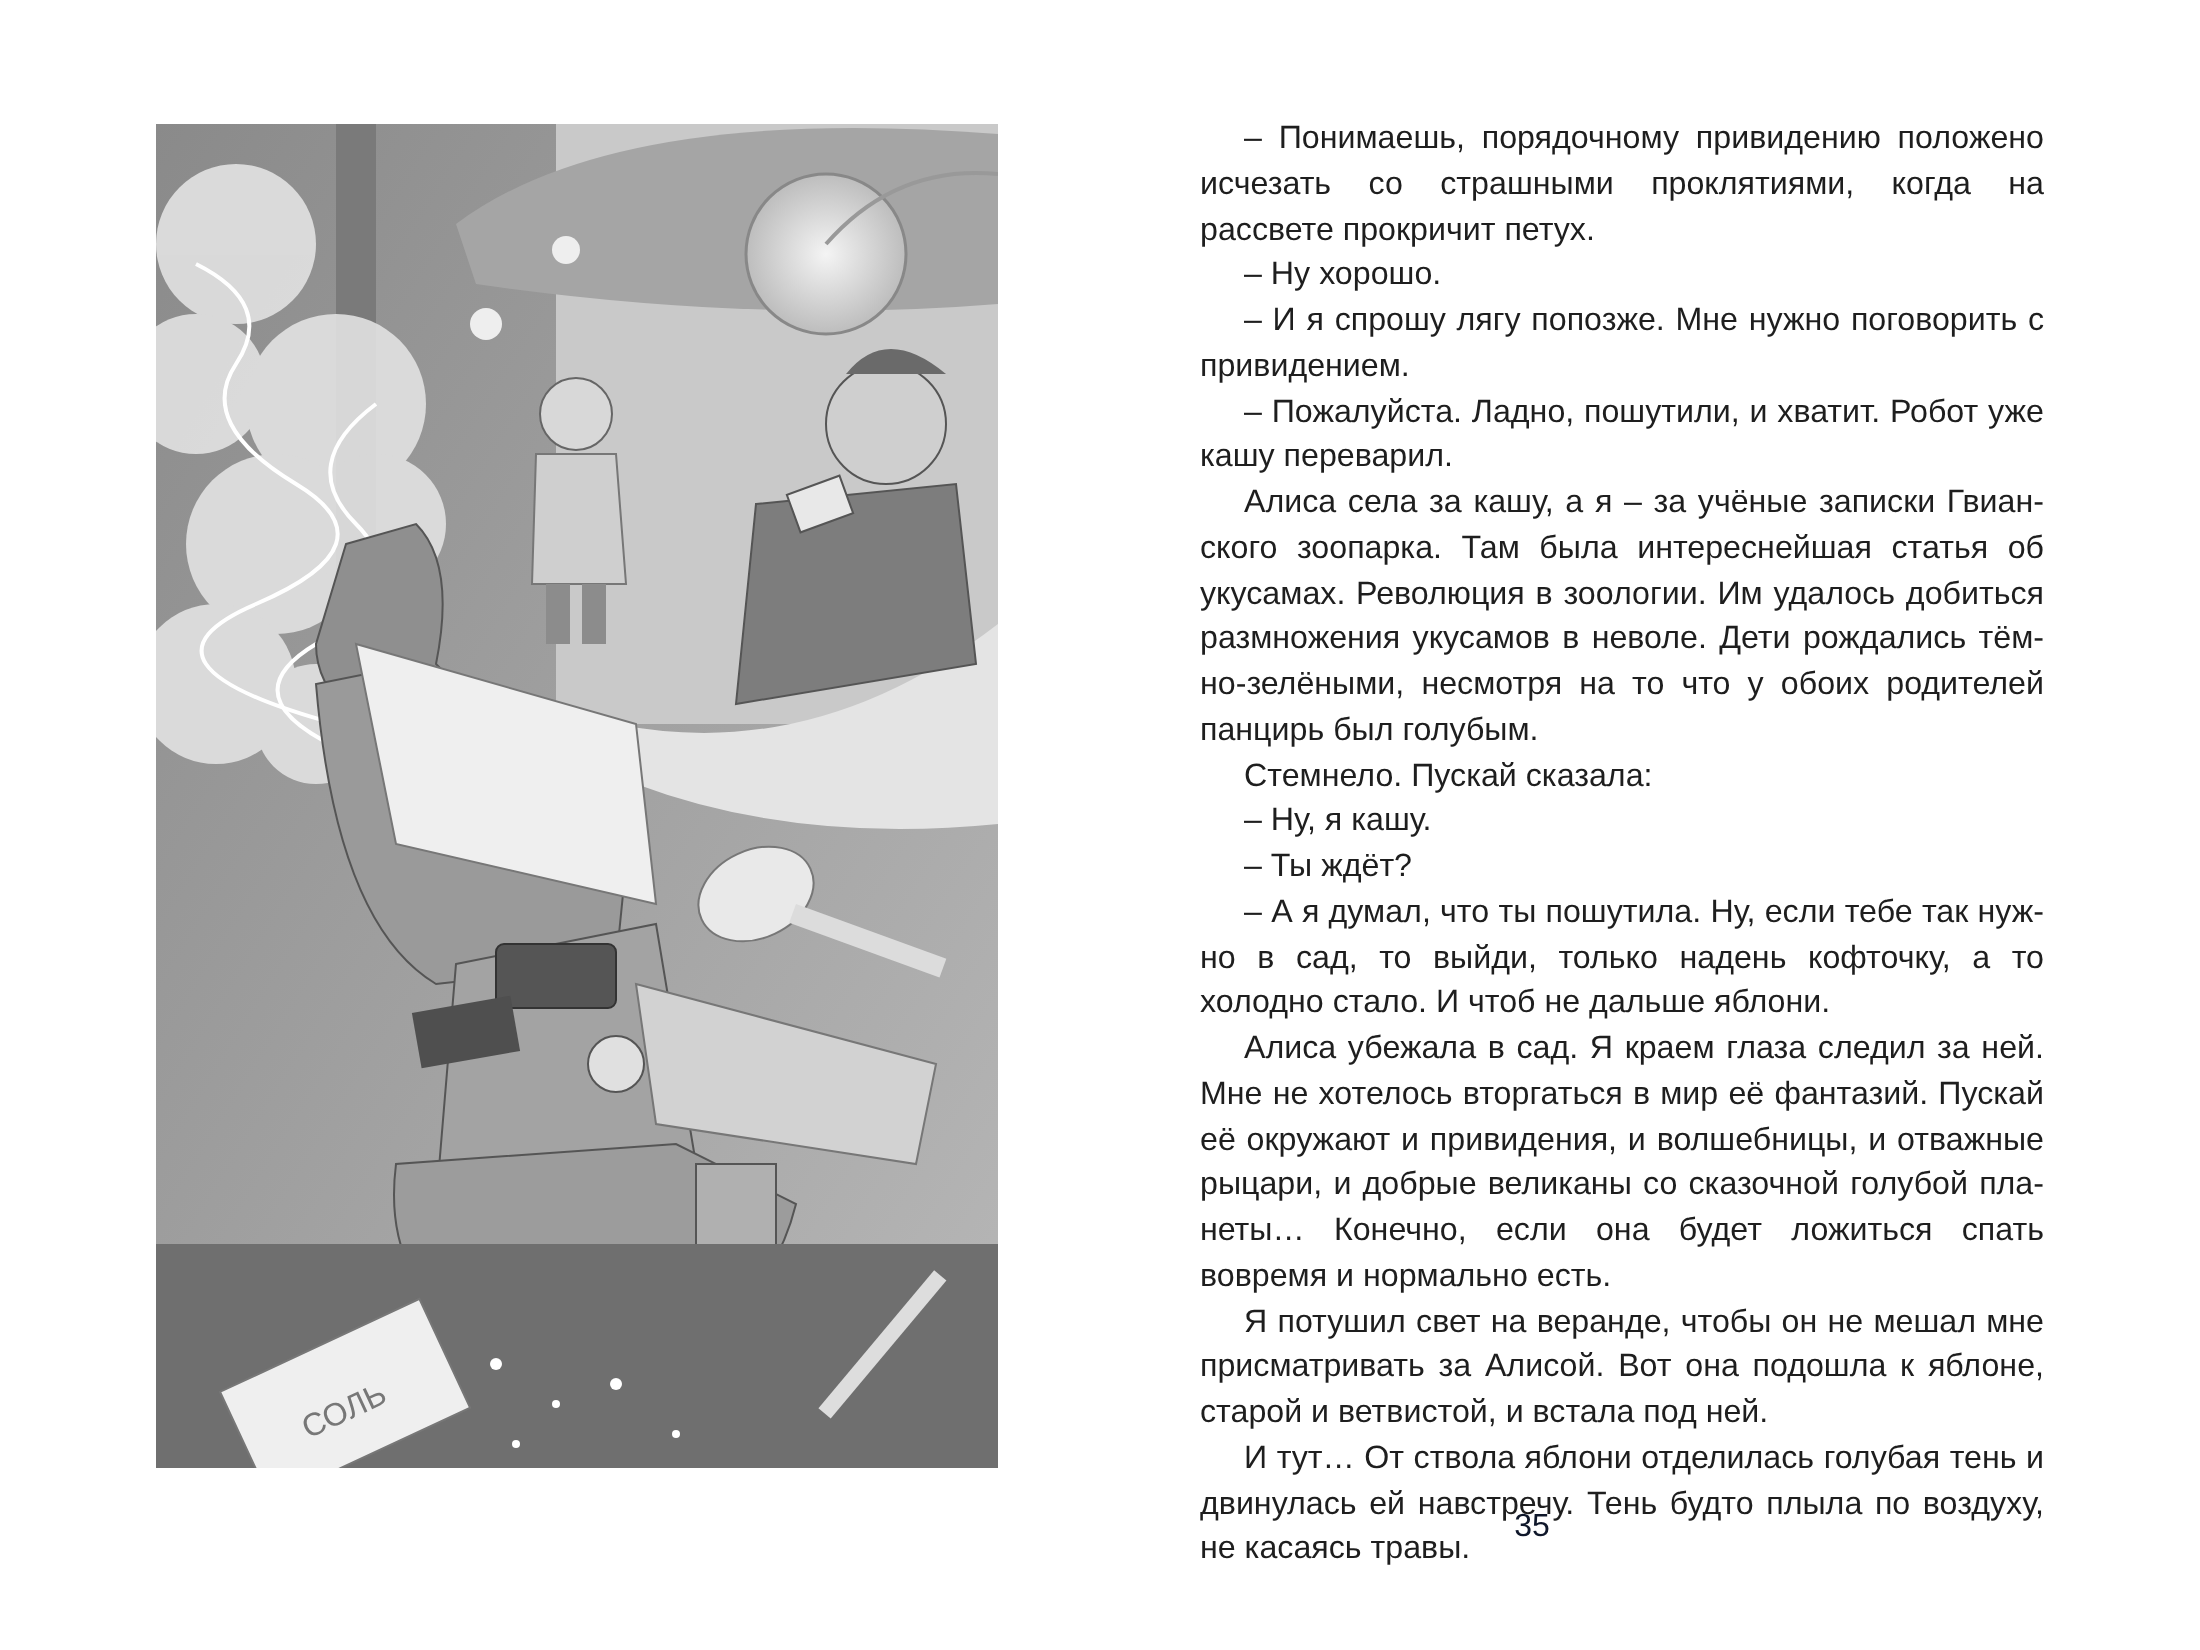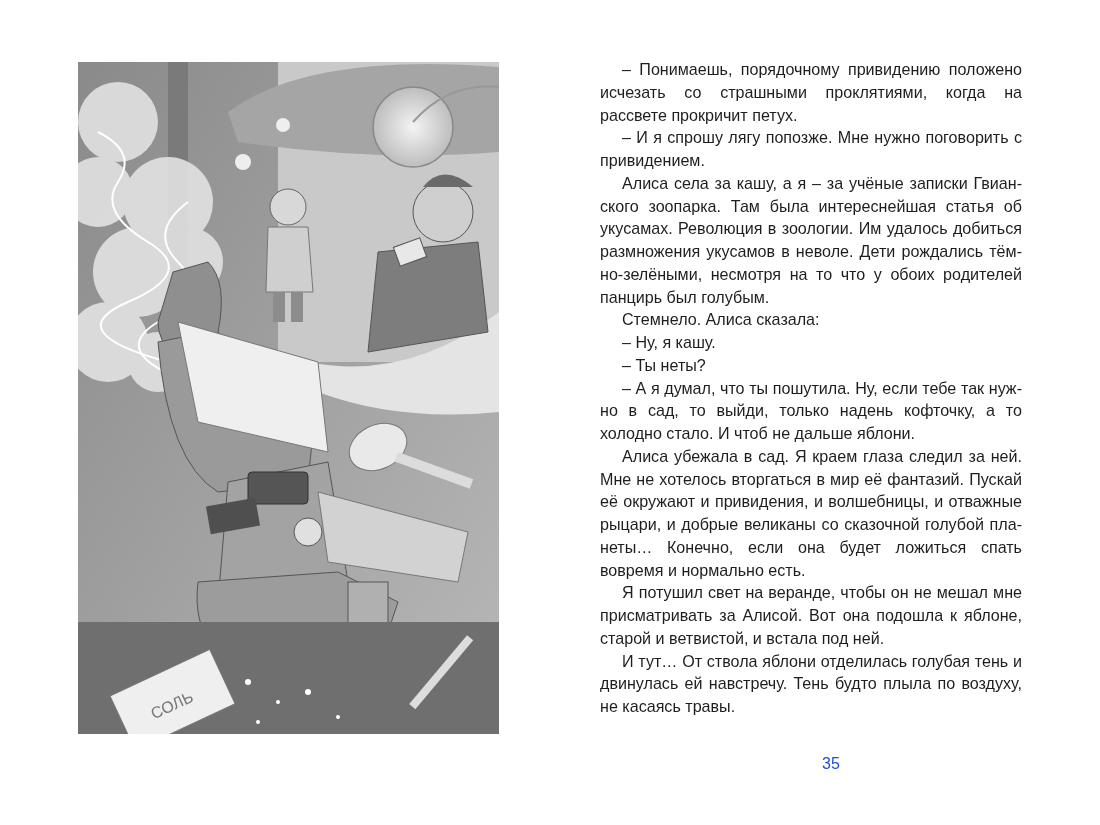--- a/index.html
+++ b/index.html
@@ -2,21 +2,21 @@
 <html><head>
 <meta charset="utf-8">
 <style>
   html, body { margin:0; padding:0; background:#ffffff; }
   body { width:1100px; height:825px; position:relative; overflow:hidden; font-family:"Liberation Sans", sans-serif; color:#1e1e1e; }
   .illustration { position:absolute; left:78px; top:62px; width:421px; height:672px; overflow:hidden; background:#9a9a9a; }
   .illustration svg { display:block; width:100%; height:100%; }
   .text-col { position:absolute; left:600px; top:58px; width:422px; font-size:16.1px; line-height:22.75px; }
   .para { margin:0; text-align:justify; text-align-last:left; hyphens:manual; }
   .para.indent { text-indent:22px; }
-  .page-number { position:absolute; left:822px; top:755px; width:40px; text-align:left; font-size:16px; color:#1d4ed8; }
+  .page-number { position:absolute; left:746px; top:755px; width:40px; text-align:center; font-size:16px; color:#0f172a; }
 </style>
 </head>
 <body>
 
 <div class="illustration">
   <svg viewBox="0 0 421 672" preserveAspectRatio="none">
     <defs>
       <radialGradient id="glow" cx="50%" cy="50%" r="50%">
         <stop offset="0%" stop-color="#f4f4f4"></stop>
         <stop offset="100%" stop-color="#bdbdbd"></stop>
@@ -90,25 +90,27 @@
         <circle cx="260" cy="655" r="2"></circle>
       <circle cx="180" cy="660" r="2"></circle>
     </g>
 
     <rect x="320" y="610" width="90" height="8" fill="#dddddd" transform="rotate(-50 360 614)"></rect>
   </svg>
 </div>
 
 <div class="text-col">
   <p class="para indent">– Понимаешь, порядочному привидению положено исчезать со страшными проклятиями, когда на рассвете прокричит петух.</p>
+  <p class="para indent">– Ну хорошо.</p>
   <p class="para indent">– И я спрошу лягу попозже. Мне нужно поговорить с привидением.</p>
+  <p class="para indent">– Пожалуйста. Ладно, пошутили, и хватит. Робот уже кашу переварил.</p>
   <p class="para indent">Алиса села за кашу, а я – за учёные записки Гвиан­ского зоопарка. Там была интереснейшая статья об уку­самах. Революция в зоологии. Им удалось добиться размножения укусамов в неволе. Дети рождались тём­но-зелёными, несмотря на то что у обоих родителей пан­цирь был голубым.</p>
-  <p class="para indent">Стемнело. Алиса сказала:</p>
+  <p class="para indent">Стемнело. Пускай сказала:</p>
   <p class="para indent">– Ну, я кашу.</p>
-  <p class="para indent">– Ты неты?</p>
+  <p class="para indent">– Ты ждёт?</p>
   <p class="para indent">– А я думал, что ты пошутила. Ну, если тебе так нуж­но в сад, то выйди, только надень кофточку, а то холодно стало. И чтоб не дальше яблони.</p>
   <p class="para indent">Алиса убежала в сад. Я краем глаза следил за ней. Мне не хотелось вторгаться в мир её фантазий. Пускай её окружают и привидения, и волшебницы, и отважные рыцари, и добрые великаны со сказочной голубой пла­неты… Конечно, если она будет ложиться спать вовремя и нормально есть.</p>
   <p class="para indent">Я потушил свет на веранде, чтобы он не мешал мне присматривать за Алисой. Вот она подошла к яблоне, старой и ветвистой, и встала под ней.</p>
   <p class="para indent">И тут… От ствола яблони отделилась голубая тень и двинулась ей навстречу. Тень будто плыла по воздуху, не касаясь травы.</p>
 
 </div>
 
 <div class="page-number">35</div>
 
 </body></html>

